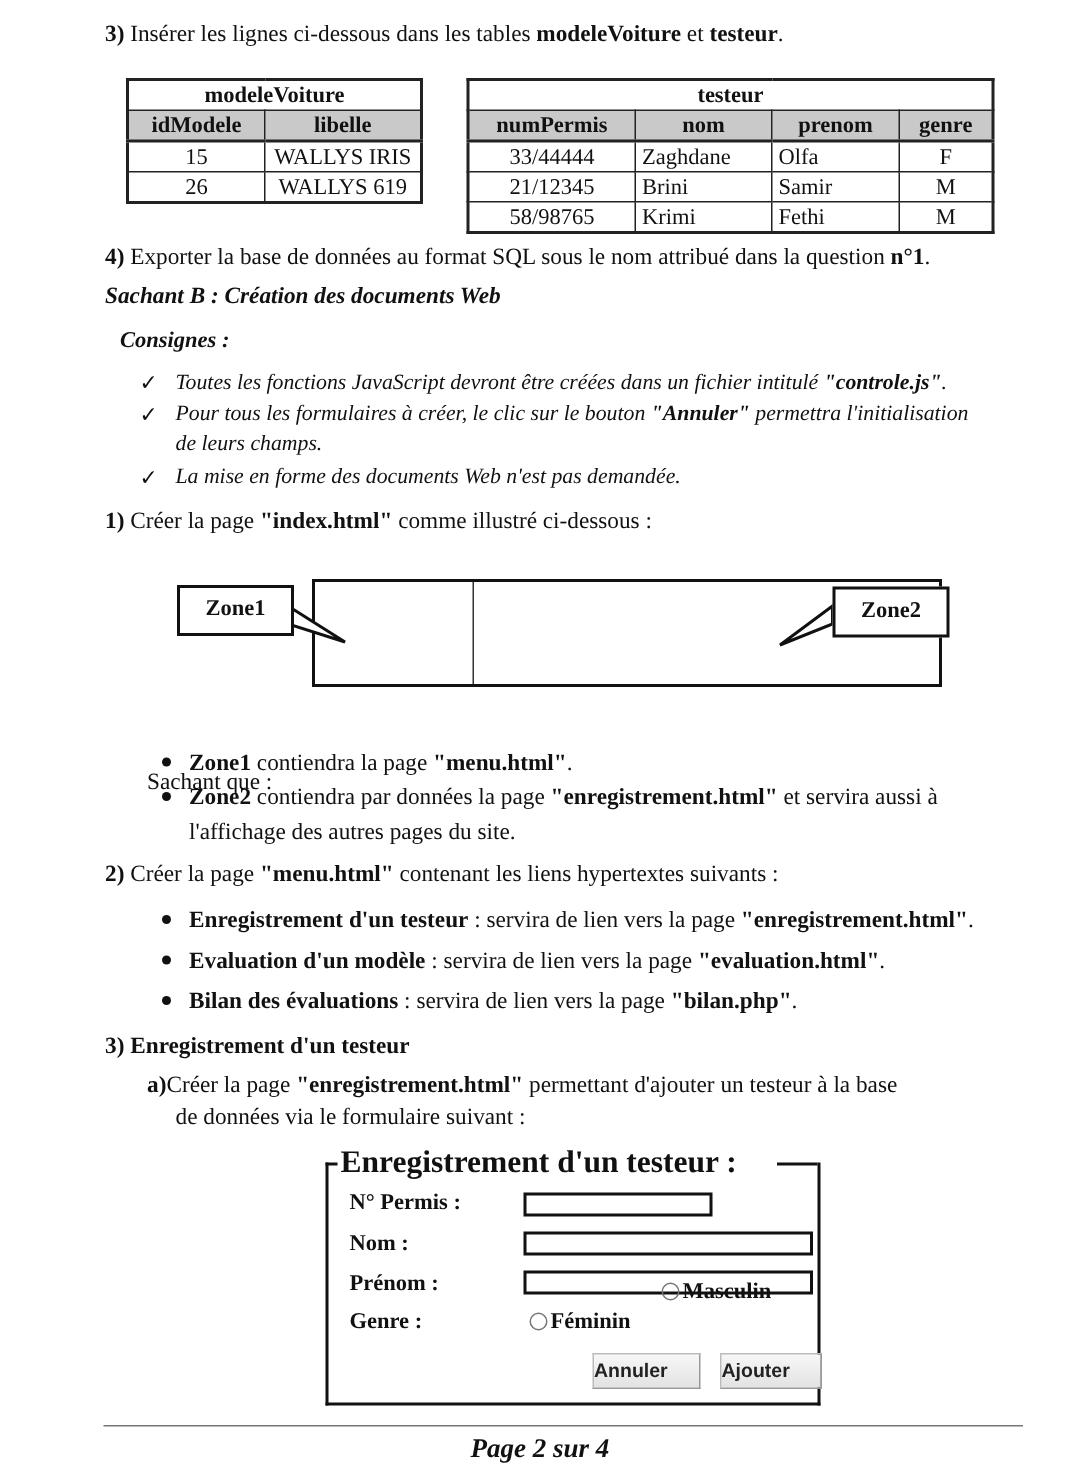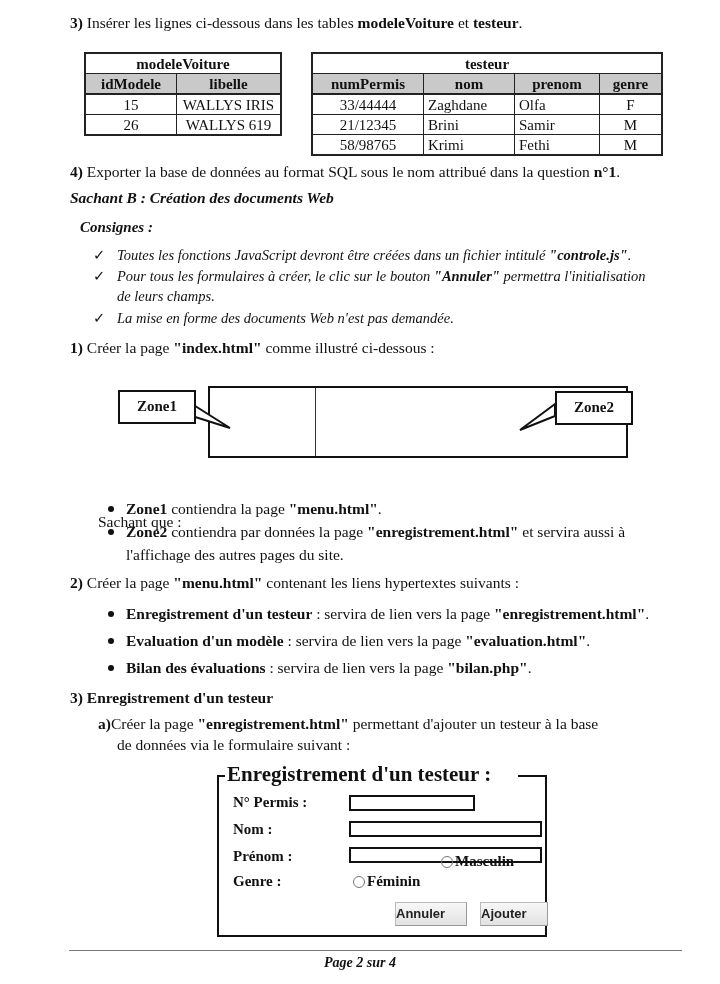--- a/index.html
+++ b/index.html
@@ -38,21 +38,21 @@
   .fs-top-right { position: absolute; left: 518px; top: 775px; width: 27px; height: 2px; background: #111; }
   .legend { position: absolute; left: 227px; top: 762px; font-size: 21px; font-weight: bold; white-space: nowrap; }
   .flabel { position: absolute; left: 233px; font-weight: bold; font-size: 15px; white-space: nowrap; }
   .finput { position: absolute; left: 349px; height: 16px; border: 2px solid #111; background: #fff; box-sizing: border-box; }
   .radio { position: absolute; font-weight: bold; font-size: 15px; white-space: nowrap; }
   .radio .circ { display: inline-block; width: 10px; height: 10px; border: 1px solid #777; border-radius: 50%; margin-right: 2px; vertical-align: middle; position: relative; top: -1px; }
   .btn { position: absolute; height: 22px; line-height: 22px; font-family: "Liberation Sans", "DejaVu Sans", sans-serif; font-size: 13px; font-weight: bold; color: #222;
          background: linear-gradient(#f7f7f7, #e2e2e2); border: 1px solid #bbb; border-right-color: #999; border-bottom-color: #999; text-align: left; }
 
   .footer-rule { position: absolute; left: 69px; top: 950px; width: 613px; height: 1px; background: #777; }
-  .footer { position: absolute; left: 0; width: 720px; top: 955px; text-align: center; font-style: italic; font-weight: bold; font-size: 14px; }
+  .footer { position: absolute; left: 0; width: 720px; top: 955px; text-align: center; font-style: italic; font-weight: bold; font-size: 18px; }
 </style>
 </head>
 <body>
 
 <div class="abs line" style="left:70px; top:14px;">
   <span class="num">3)</span>
   <span>Insérer les lignes ci-dessous dans les tables </span><b>modeleVoiture</b><span> et </span><b>testeur</b><span>.</span>
 </div>
 
 <table class="dt abs" style="left:84px; top:52px; width:198px;">

